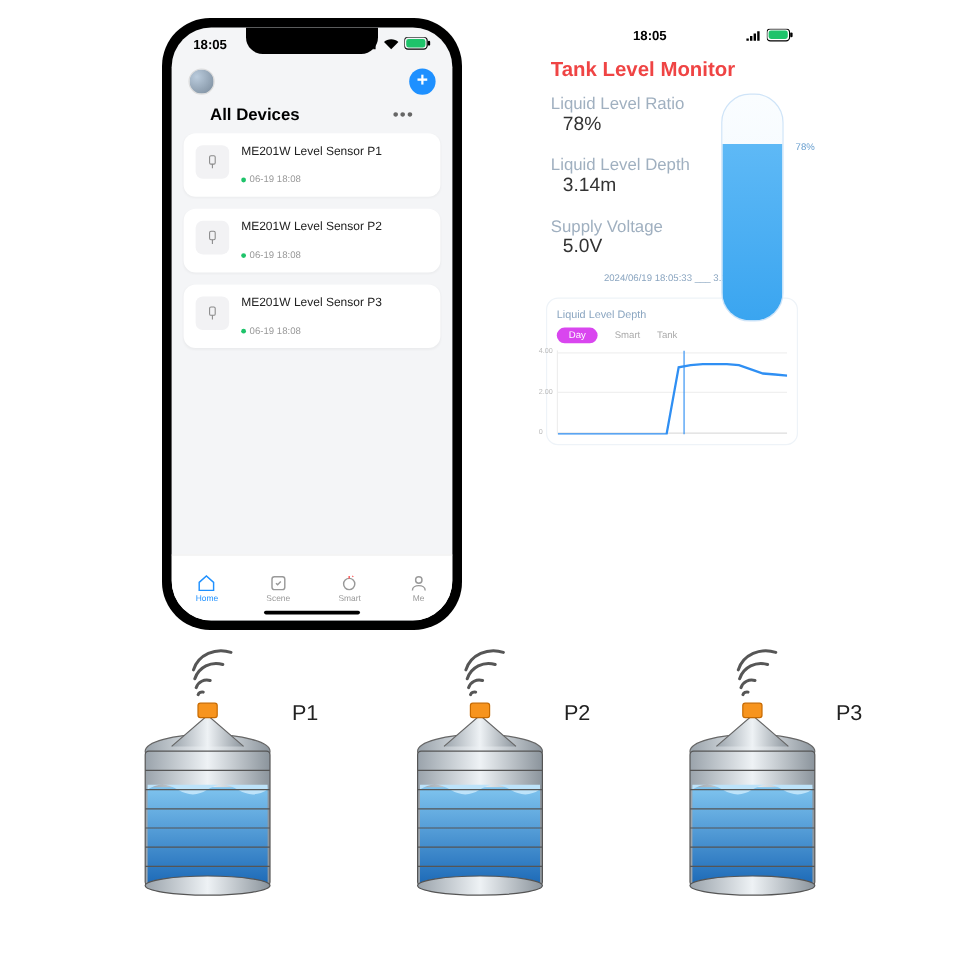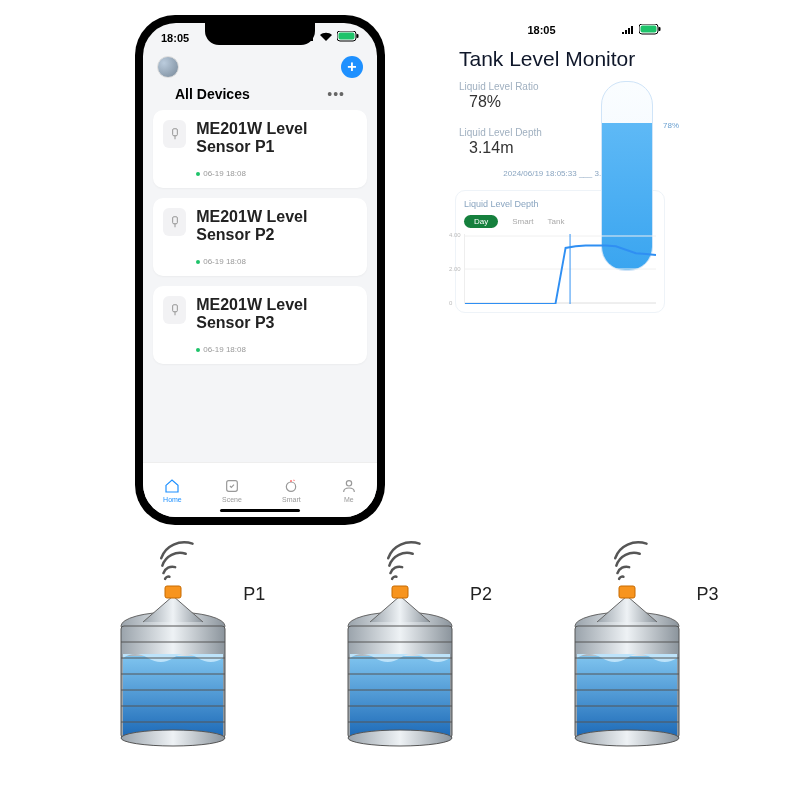--- a/index.html
+++ b/index.html
@@ -14,47 +14,47 @@
   .app-head{display:flex;align-items:center;justify-content:space-between;padding:12px 14px 6px}
   .avatar{width:22px;height:22px;border-radius:50%;background:radial-gradient(circle at 30% 30%,#bcd 0,#789 100%);border:1px solid #ddd}
   .plus{width:22px;height:22px;border-radius:50%;background:#1e90ff;color:#fff;display:flex;align-items:center;justify-content:center;font-size:16px;font-weight:700}
   .title-row{display:flex;align-items:center;justify-content:space-between;padding:2px 32px 8px}
   .title-row h2{font-size:14px;font-weight:700}
   .dots{font-size:14px;color:#666;letter-spacing:1px}
   .dev-list{padding:0 10px;display:flex;flex-direction:column;gap:10px}
   .dev{background:#fff;border-radius:10px;padding:10px;display:flex;gap:10px;align-items:flex-start;box-shadow:0 1px 2px rgba(0,0,0,.04)}
   .dev-ic{width:28px;height:28px;border-radius:6px;background:#f2f2f4;display:flex;align-items:center;justify-content:center}
   .dev-ic svg{width:14px;height:14px;stroke:#888;fill:none;stroke-width:1.5}
-  .dev-name{font-size:16px;font-weight:700;color:#222}
+  .dev-name{font-size:10px;font-weight:400;color:#222}
   .dev-sub{font-size:8px;color:#999;margin-top:13px;display:flex;align-items:center;gap:3px}
   .dot-on{width:4px;height:4px;border-radius:50%;background:#1ec36a}
   .tabbar{position:absolute;bottom:0;left:0;right:0;height:55px;background:#fff;display:flex;justify-content:space-around;align-items:center;border-top:1px solid #eee}
   .tab{display:flex;flex-direction:column;align-items:center;gap:2px;font-size:7px;color:#999}
   .tab.active{color:#1e90ff}
   .tab svg{width:16px;height:16px;stroke:currentColor;fill:none;stroke-width:1.8}
   .home-ind{position:absolute;bottom:5px;left:50%;transform:translateX(-50%);width:80px;height:3px;background:#000;border-radius:3px}
 
   
   .detail{position:absolute;left:445px;top:18px;width:230px;height:500px;background:#fff}
   .d-status{display:flex;justify-content:space-between;padding:6px 14px 0;font-size:11px;font-weight:600}
-  .d-title{font-size:21px;font-weight:400;padding:10px 14px 6px;color:#0f172a}
+  .d-title{font-size:17px;font-weight:700;padding:10px 14px 6px;color:#ef4444}
   .d-body{position:relative;padding:4px 14px}
   .metrics{display:flex;flex-direction:column;gap:16px;width:120px}
-  .m-label{font-size:10px;color:#a0b0c0}
+  .m-label{font-size:14px;color:#a0b0c0}
   .m-val{font-size:16px;font-weight:500;color:#333;margin-top:1px;margin-left:10px}
   .tank-g{position:absolute;right:22px;top:4px;width:52px;height:190px}
   .tank-out{width:52px;height:190px;border:1px solid #cfe4f8;border-radius:24px;overflow:hidden;position:relative;background:linear-gradient(#fafdff,#eef6fd)}
   .tank-fill{position:absolute;bottom:0;left:0;right:0;background:linear-gradient(180deg,#5eb9f6,#3aa5f0);height:78%}
   .tank-pct{position:absolute;right:-26px;top:40px;font-size:8px;color:#6aa0d0}
   .stamp{font-size:8px;color:#8aa5c0;text-align:center;margin-top:8px}
   .chart-sec{margin:12px 10px 0;border:1px solid #eef3f8;border-radius:10px;padding:8px}
   .c-title{font-size:9px;color:#8aa5c0;margin-bottom:6px}
   .seg{display:flex;gap:14px;align-items:center;margin-bottom:6px}
   .seg span{font-size:8px;color:#aaa}
-  .seg .on{background:#15803d;color:#fff;padding:2px 10px;border-radius:10px}
+  .seg .on{background:#d946ef;color:#fff;padding:2px 10px;border-radius:10px}
   .chart{height:70px;position:relative;border-left:1px solid #eee}
   .chart .y{position:absolute;left:-16px;font-size:6px;color:#bbb}
   .chart svg{width:100%;height:100%}
 
   
   .tanks{position:absolute;left:0;right:0;top:540px;display:flex;justify-content:space-around;padding:0 60px}
   .tank-unit{position:relative;display:flex;flex-direction:column;align-items:center}
   .wave{width:56px;height:42px;margin-bottom:-4px;margin-left:10px}
   .plabel{position:absolute;right:-22px;top:44px;font-size:18px;color:#222}
   .vessel{width:140px;height:170px;position:relative}
@@ -193,20 +193,24 @@
   <div class="d-title">Tank Level Monitor</div>
   <div class="d-body">
     <div class="metrics">
       <div>
           <div class="m-label">Liquid Level Ratio</div>
           <div class="m-val">78%</div>
         </div>
       <div>
           <div class="m-label">Liquid Level Depth</div>
           <div class="m-val">3.14m</div>
+        </div>
+      <div>
+          <div class="m-label">Supply Voltage</div>
+          <div class="m-val">5.0V</div>
         </div>
     </div>
     <div class="tank-g">
       <div class="tank-out">
           <div class="tank-fill"></div>
         </div>
       <div class="tank-pct">78%</div>
     </div>
   </div>
   <div class="stamp">2024/06/19 18:05:33 ___ 3.14m</div>

